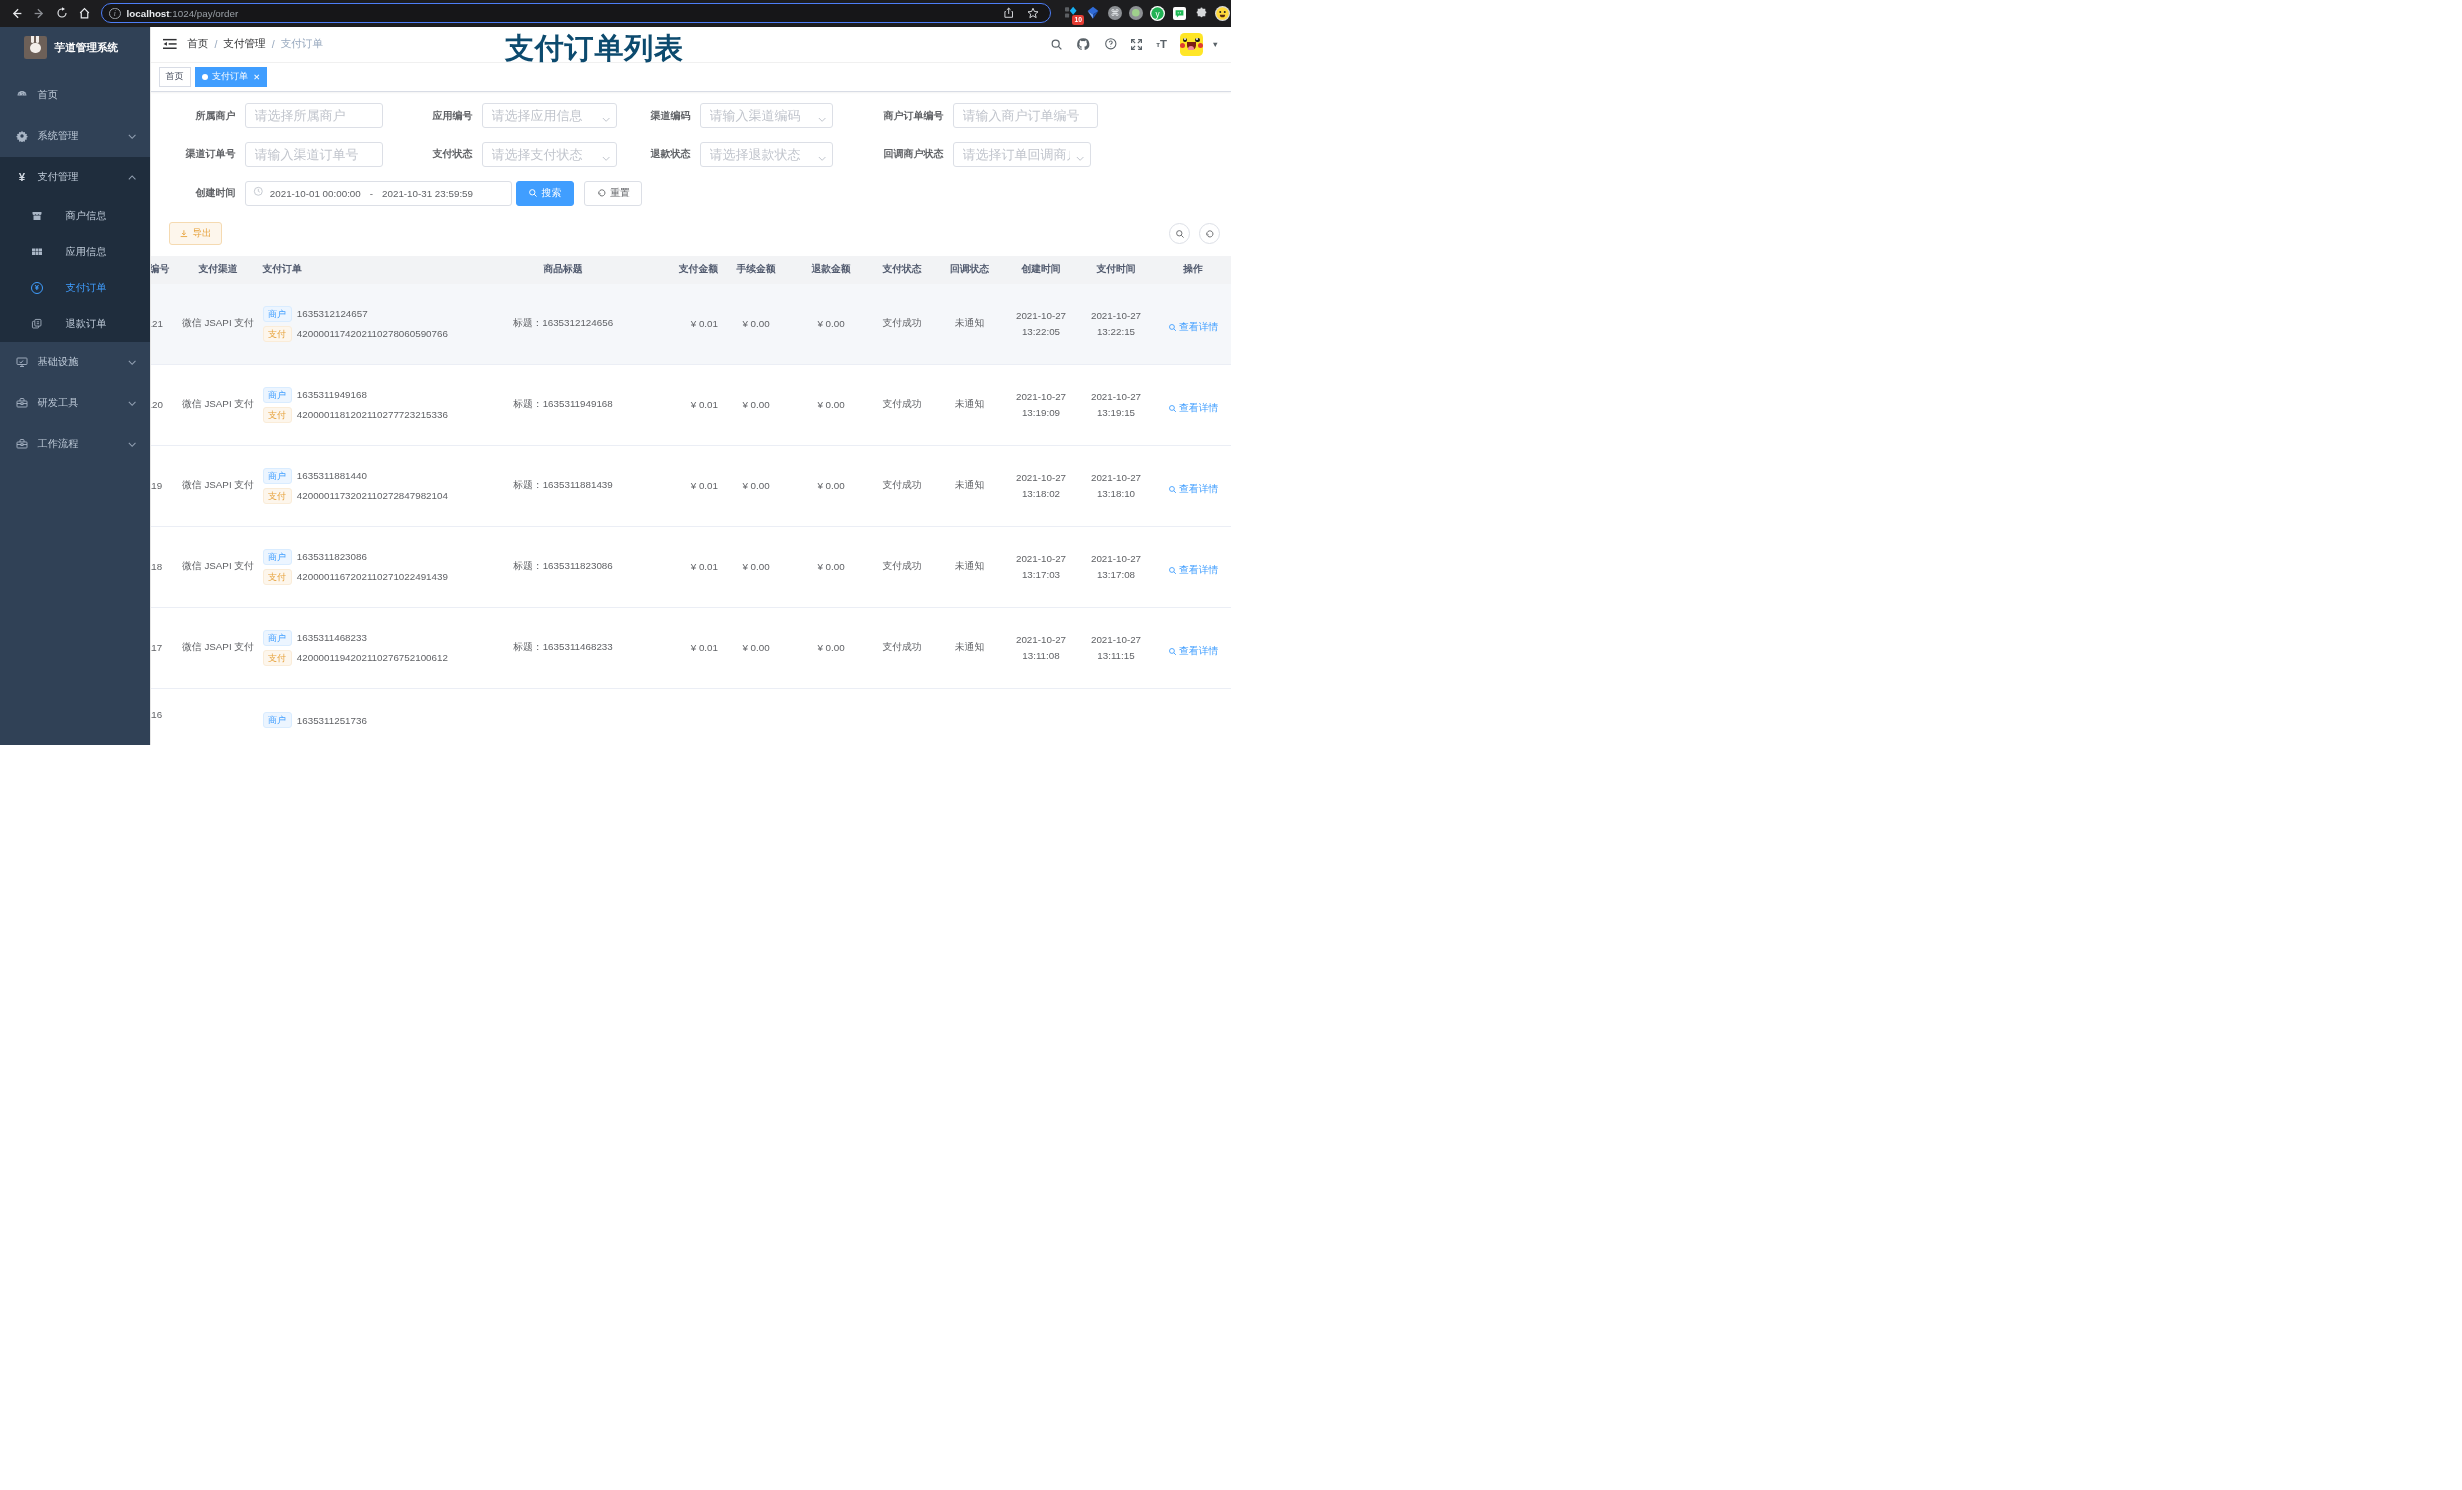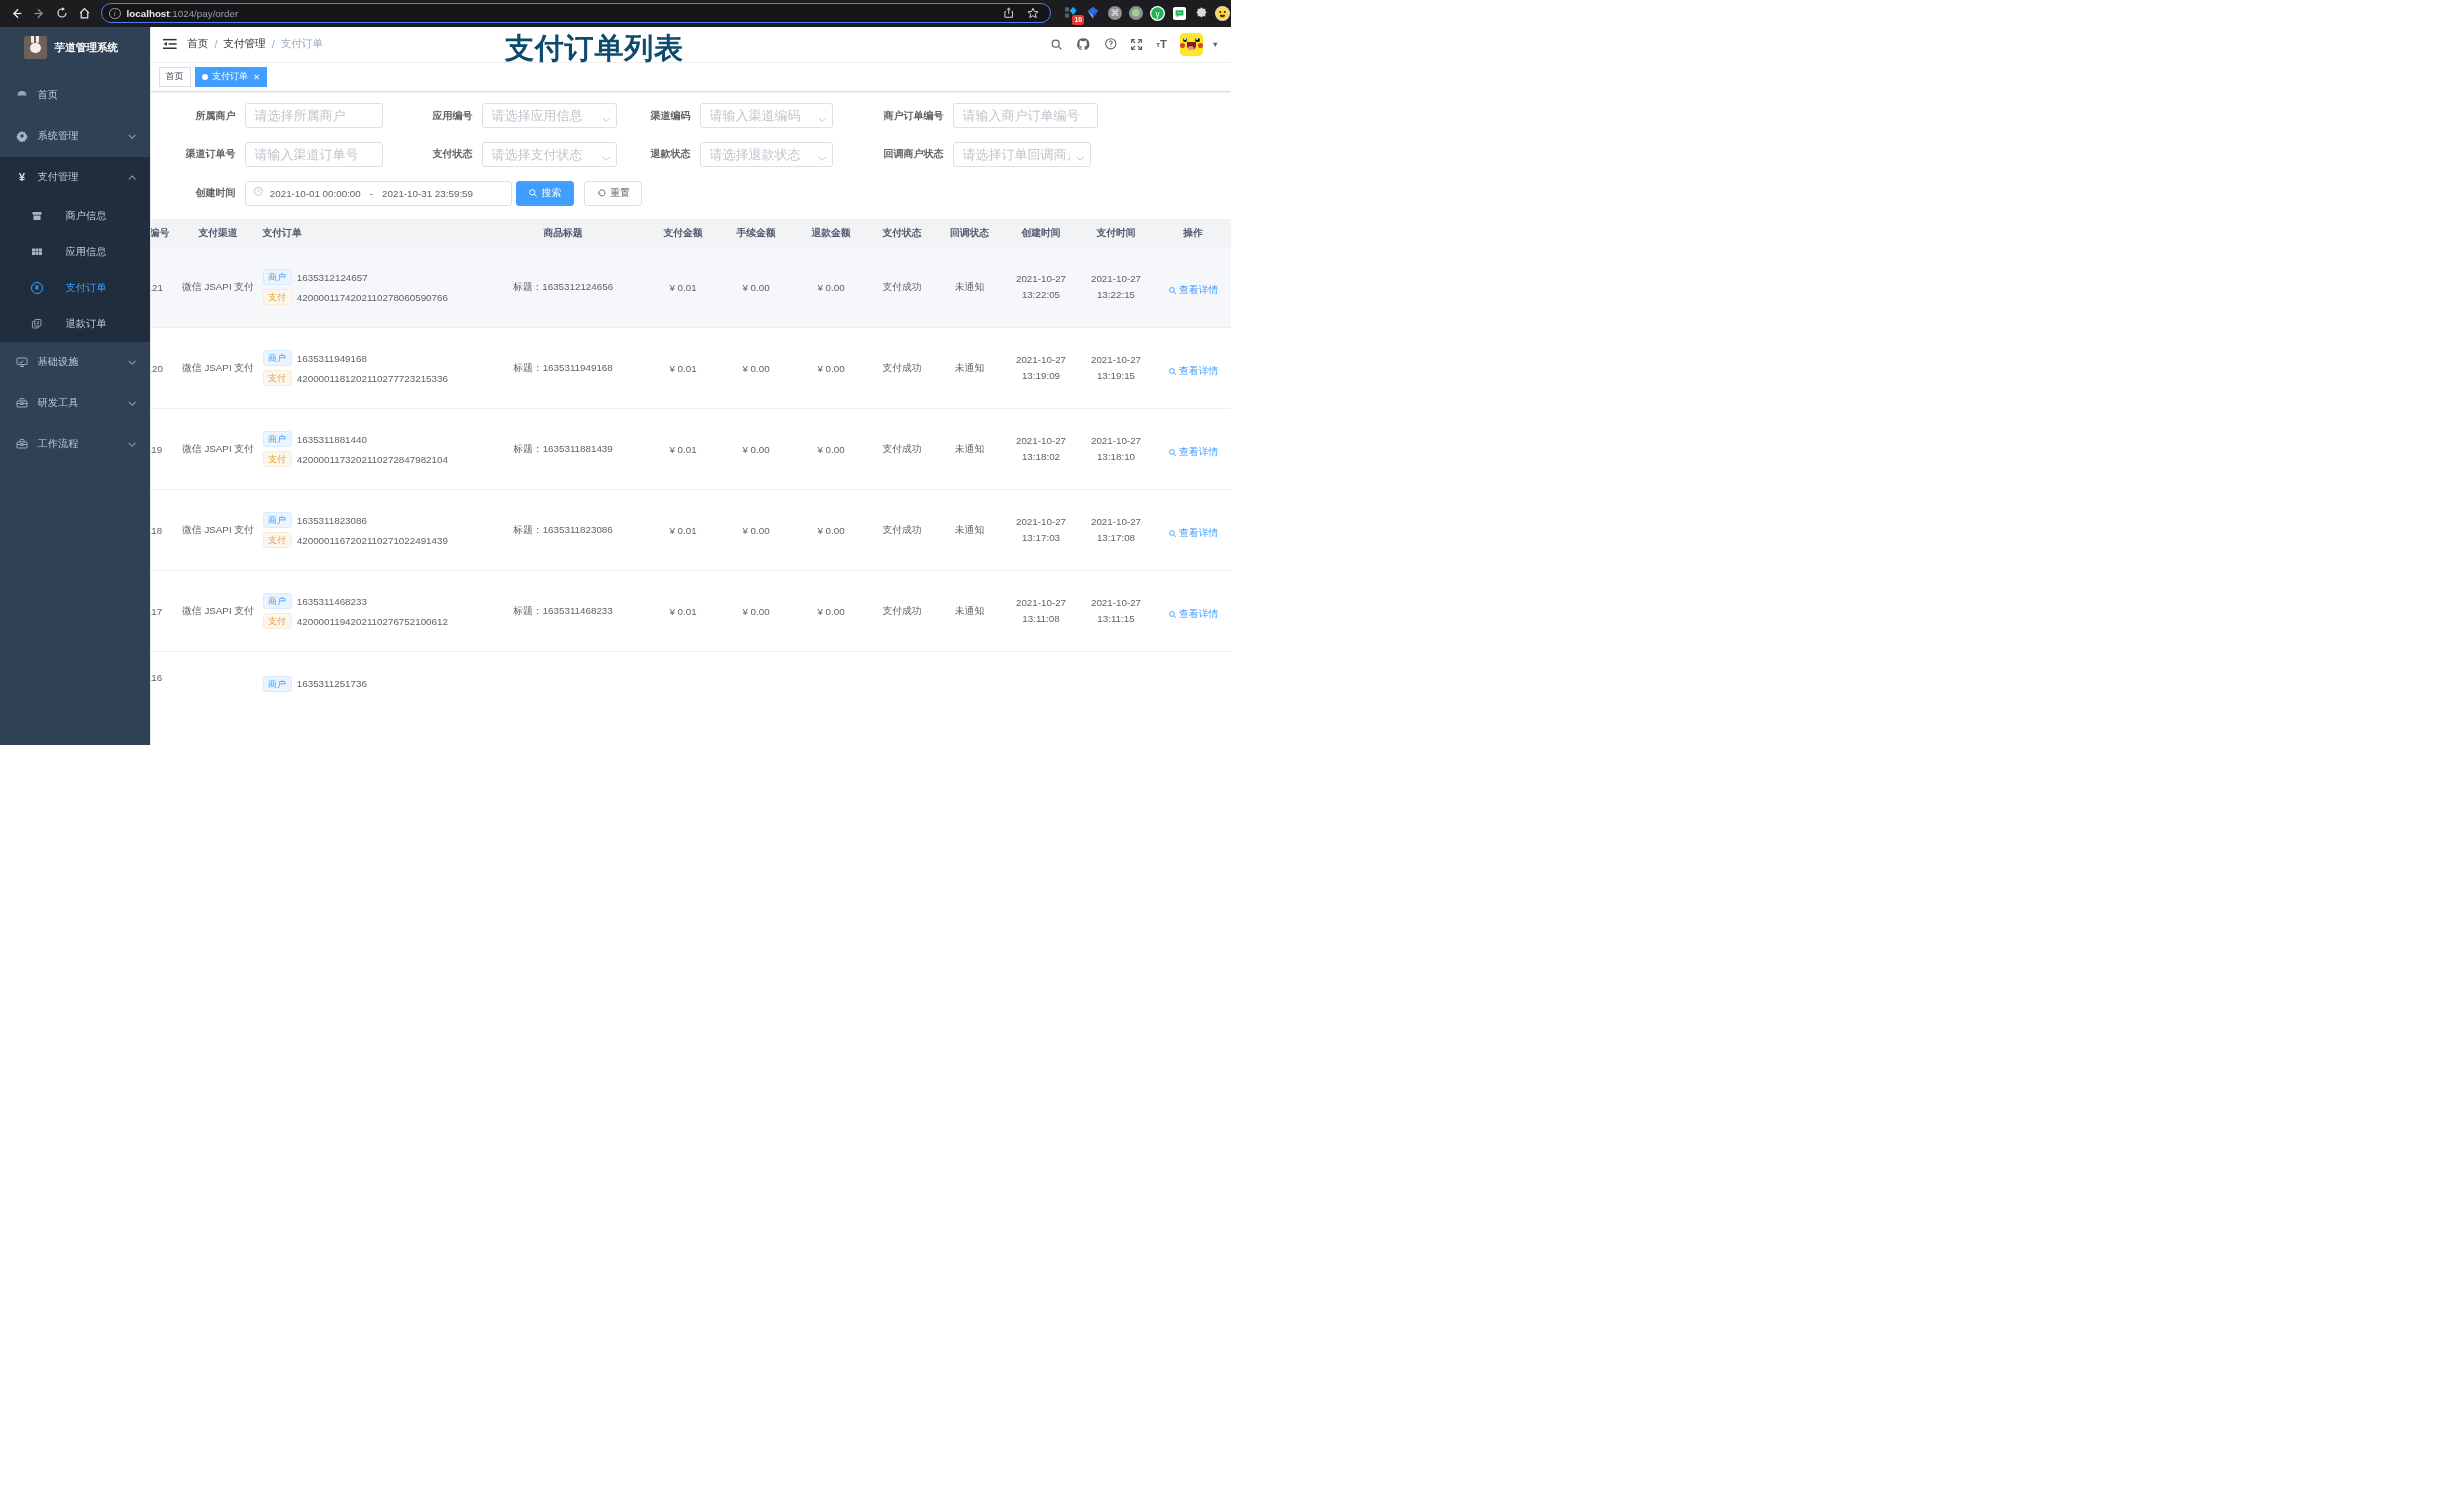--- a/index.html
+++ b/index.html
@@ -104,21 +104,21 @@
   .table { width:1093px; margin-left:-12px; font-size:9.8px; color:#606266; }
   .thead { display:flex; background:#f2f3f5; height:28px; align-items:center; font-weight:bold; color:#515a6e; }
   .tr { display:flex; border-bottom:0.8px solid #ebeef5; height:81px; align-items:center; }
   .tr.hover { background:#f5f7fa; }
   .td, .th { flex:0 0 auto; text-align:center; }
   .c0 { width:39px; text-align:left; padding-left:7.6px; overflow:hidden; white-space:nowrap; }
   .th.c0 { padding-left:10.6px; }
   .c1 { width:80px; }
   .c2 { width:220px; text-align:left; padding-left:4.5px; }
   .c3 { width:170px; }
-  .c4 { width:70px; } .c5 { width:76px; } .c6 { width:74px; }
+  .c4 { width:70px;text-align:right; } .c5 { width:76px; } .c6 { width:74px; }
   .c7 { width:68px; } .c8 { width:67px; }
   .c9 { width:76px; } .c10 { width:74px; }
   .c11 { width:80px; }
   .order-line { display:flex; align-items:center; gap:5.3px; margin:3.8px 0; }
   .tag { display:inline-block; font-size:9px; height:16px; line-height:14.4px; padding:0 4.5px; border-radius:3px; border:0.8px solid; }
   .tag-blue { color:#409eff; background:#ecf5ff; border-color:#d9ecff; }
   .tag-orange { color:#e6a23c; background:#fdf6ec; border-color:#faecd8; }
   .dt { line-height:16px; }
   .link { color:#409eff; display:inline-flex; align-items:center; gap:2.3px; cursor:pointer; white-space:nowrap;margin-top:7px; }
   .tr.partial { border-bottom:none; align-items:flex-start; }
@@ -509,20 +509,44 @@
         </button>
         <button class="btn btn-reset">
           <svg width="9.8" height="9.8" viewBox="0 0 24 24" fill="none" stroke="#606266" stroke-width="2.2">
               <path d="M4.5 12 a7.5 7.5 0 1 1 2.2 5.3"></path>
               <path d="M4 11 L4.7 15.2 L9 14.3" fill="none"></path>
             </svg>
           <span>重置</span>
         </button>
       </div>
 
+      <div class="toolbar-row">
+        <button class="btn btn-export">
+          <svg width="9.8" height="9.8" viewBox="0 0 24 24" fill="none" stroke="#e6a23c" stroke-width="2.2">
+              <path d="M12 3 V14"></path>
+              <path d="M7.5 10 L12 14.5 L16.5 10"></path>
+              <path d="M4 18.5 H20"></path>
+            </svg>
+          <span>导出</span>
+        </button>
+        <span class="mini-circles">
+          <span class="mini-btn">
+            <svg width="9.8" height="9.8" viewBox="0 0 24 24" fill="none" stroke="#606266" stroke-width="2.2">
+                <circle cx="10.5" cy="10.5" r="6.5"></circle>
+                <path d="M15.5 15.5 L21 21"></path>
+              </svg>
+          </span>
+          <span class="mini-btn">
+            <svg width="9.8" height="9.8" viewBox="0 0 24 24" fill="none" stroke="#606266" stroke-width="2.2">
+                <path d="M4.5 12 a7.5 7.5 0 1 1 2.2 5.3"></path>
+                <path d="M4 11 L4.7 15.2 L9 14.3" fill="none"></path>
+              </svg>
+          </span>
+        </span>
+      </div>
 
       <div class="table-wrap">
         <div class="table">
           <div class="thead">
               <div class="th c0">编号</div>
               <div class="th c1">支付渠道</div>
               <div class="th c2">支付订单</div>
               <div class="th c3">商品标题</div>
               <div class="th c4">支付金额</div>
               <div class="th c5">手续金额</div>

